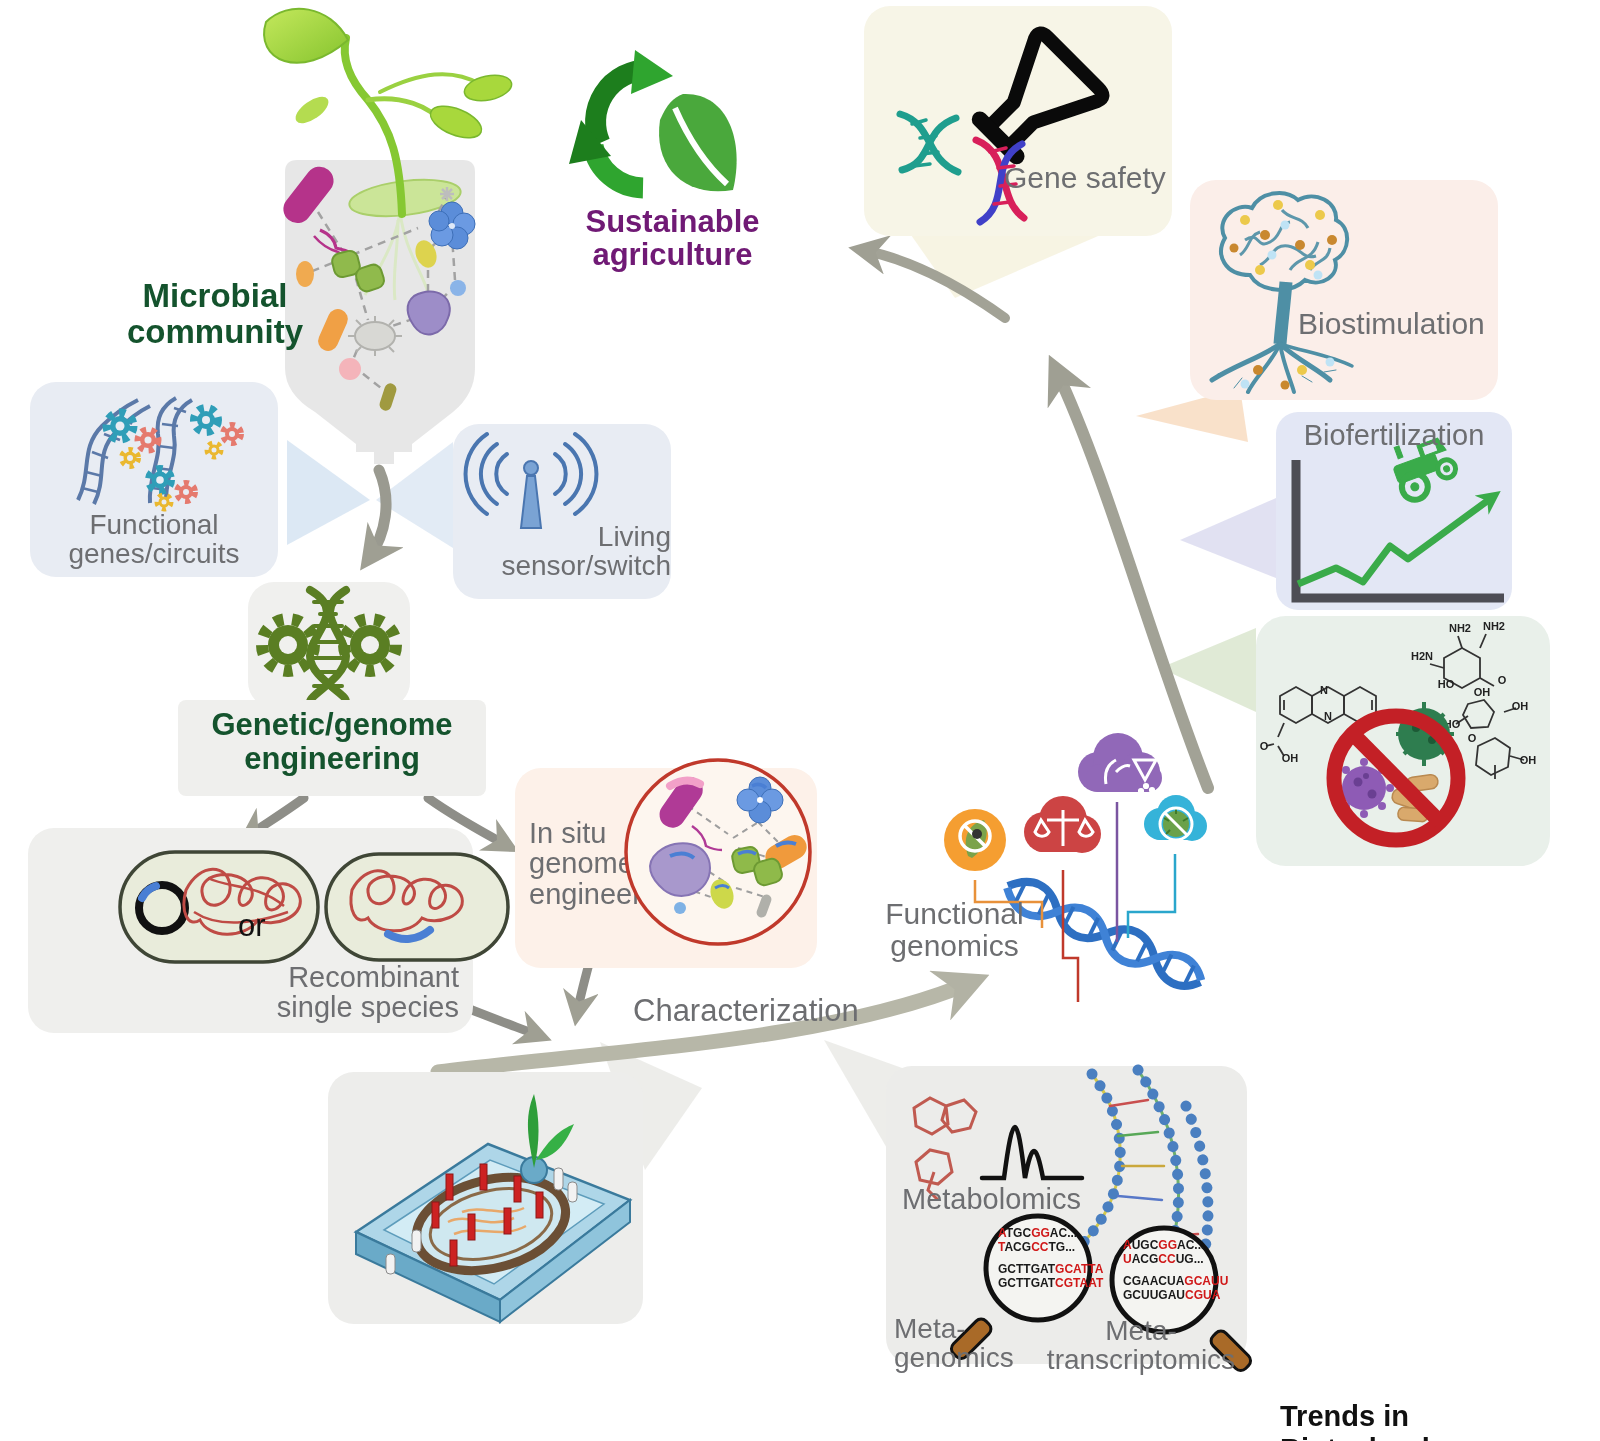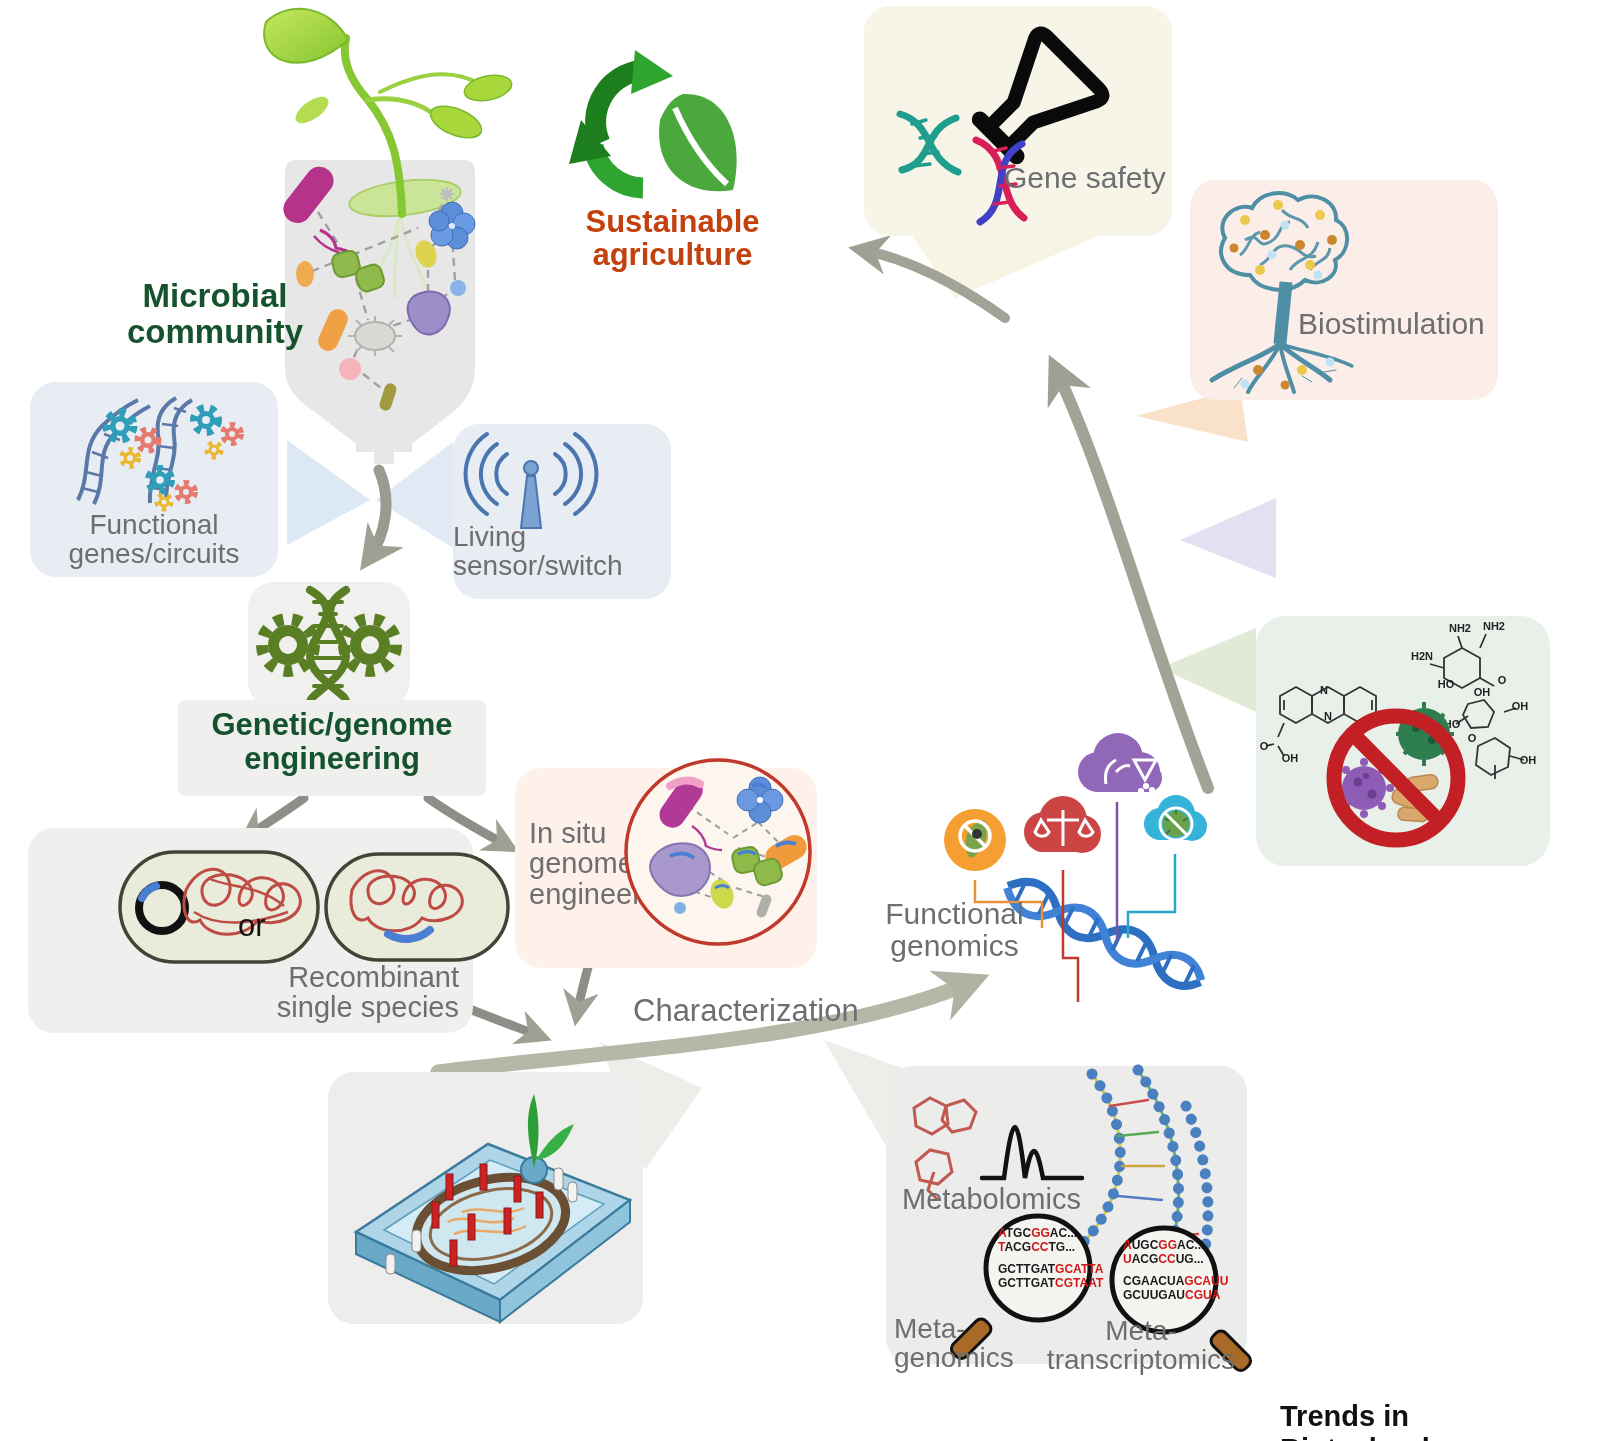--- a/index.html
+++ b/index.html
@@ -2,21 +2,21 @@
 <html><head>
 <meta charset="utf-8">
 <style>
   html,body{margin:0;padding:0;background:#fff;}
   #stage{position:relative;width:1600px;height:1441px;overflow:hidden;background:#fff;
          font-family:"Liberation Sans",sans-serif;}
   .abs{position:absolute;}
   .box{position:absolute;border-radius:26px;}
   .lbl{font-weight:normal;color:#6d6e71;white-space:pre-line;line-height:1.05;}
   .lbl-red{font-weight:bold;color:#14532d;white-space:pre-line;line-height:1.1;}
-  .lbl-green{font-weight:bold;color:#c2410c;white-space:pre-line;line-height:1.08;}
+  .lbl-green{font-weight:bold;color:#701a75;white-space:pre-line;line-height:1.08;}
   .seq{font-weight:bold;font-size:12px;line-height:1.18;color:#1a1a1a;letter-spacing:0;}
   .seq .r{color:#d01818;}
   .seq .gap{height:8px;}
   svg{display:block;overflow:visible;}
   .chemtext{font-size:11px;font-weight:bold;fill:#222;}
 </style>
 </head>
 <body>
 
 <div id="stage">
@@ -226,21 +226,21 @@
         <path d="M46,22 A24,24 0 0 0 46,62"></path>
           <path d="M36,12 A36,36 0 0 0 36,72"></path>
           <path d="M26,2 A48,48 0 0 0 26,82"></path>
         <path d="M94,22 A24,24 0 0 1 94,62"></path>
           <path d="M104,12 A36,36 0 0 1 104,72"></path>
           <path d="M114,2 A48,48 0 0 1 114,82"></path>
       </g>
       <circle cx="70" cy="36" r="7" fill="#7aa3d4" stroke="#4a76b0" stroke-width="2"></circle>
       <polygon points="66,44 74,44 80,96 60,96" fill="#7aa3d4" stroke="#4a76b0" stroke-width="2"></polygon>
     </svg>
-    <div class="lbl" style="position:absolute;left:0;top:98px;width:218px;font-size:28px;text-align:left">Living
+    <div class="lbl" style="position:absolute;left:0;top:98px;width:218px;font-size:28px;text-align:right">Living
 sensor/switch</div>
   </div>
 
   <div class="box" style="left:248px;top:582px;width:162px;height:126px;background:#f0f0ee;">
     <svg width="162" height="126" viewBox="0 0 162 126">
       <g fill="#5a7e23">
         <circle cx="40" cy="63" r="20"></circle>
         <circle cx="40" cy="63" r="26" fill="none" stroke="#5a7e23" stroke-width="12" stroke-dasharray="9 9"></circle>
         <circle cx="40" cy="63" r="9" fill="#f0f0ee"></circle>
         <circle cx="122" cy="63" r="20"></circle>
@@ -536,20 +536,37 @@
           <rect x="136" y="176" width="34" height="15" rx="7" transform="rotate(18 153 183)"></rect>
           <rect x="150" y="160" width="32" height="14" rx="7" transform="rotate(-8 166 167)"></rect>
           <rect x="142" y="192" width="30" height="13" rx="6" transform="rotate(4 157 198)"></rect>
         </g>
         <circle cx="140" cy="162" r="62" fill="none" stroke="#c32026" stroke-width="15"></circle>
         <line x1="97" y1="118" x2="184" y2="206" stroke="#c32026" stroke-width="15"></line>
       </g>
     </svg>
   </div>
 
+  <div class="box" style="left:1276px;top:412px;width:236px;height:198px;background:#e3e7f5;border-radius:22px;">
+    <div class="lbl" style="position:absolute;left:0;top:8px;width:236px;font-size:29px;text-align:center">Biofertilization</div>
+    <svg width="236" height="198" viewBox="0 0 236 198">
+      <path d="M20,48 L20,186 L228,186" fill="none" stroke="#4d4d55" stroke-width="9"></path>
+      <polyline points="22,172 60,156 72,162 87,170 114,134 132,147 218,84" fill="none" stroke="#3aab4a" stroke-width="7" stroke-linejoin="round" marker-end="url(#ahG)"></polyline>
+      <g transform="translate(112,42) rotate(-20)" fill="#3aab4a" stroke="#3aab4a">
+        <rect x="0" y="14" width="44" height="18" rx="4"></rect>
+        <polygon points="30,2 52,2 56,16 30,16"></polygon>
+        <rect x="34" y="5" width="14" height="9" fill="#e3e7f5"></rect>
+        <rect x="8" y="-4" width="5" height="12"></rect>
+        <circle cx="14" cy="40" r="13" fill="none" stroke-width="6"></circle>
+          <circle cx="14" cy="40" r="4"></circle>
+        <circle cx="50" cy="34" r="9" fill="none" stroke-width="5"></circle>
+          <circle cx="50" cy="34" r="3"></circle>
+      </g>
+    </svg>
+  </div>
 
   <div class="box" style="left:1190px;top:180px;width:308px;height:220px;background:#fbeee9;">
     <svg width="200" height="220" viewBox="0 0 200 220">
       <path d="M60,95 C35,95 25,75 35,58 C25,40 45,22 62,28 C70,12 95,8 108,20 C125,10 148,22 146,40 C162,48 160,72 145,80 C150,95 132,108 115,100 C100,115 70,112 60,95 Z" fill="none" stroke="#4e8fa5" stroke-width="4"></path>
       <g fill="none" stroke="#5d97ab" stroke-width="3">
         <path d="M55,60 C70,50 66,70 80,62 C92,56 88,44 100,42"></path>
         <path d="M70,85 C84,78 82,64 98,66 C112,68 112,80 126,76"></path>
         <path d="M100,90 C108,76 122,82 128,62 M50,75 C60,68 58,56 70,52"></path>
         <path d="M92,30 C100,40 112,36 118,48 M120,90 C126,80 138,82 140,68"></path>
       </g>

